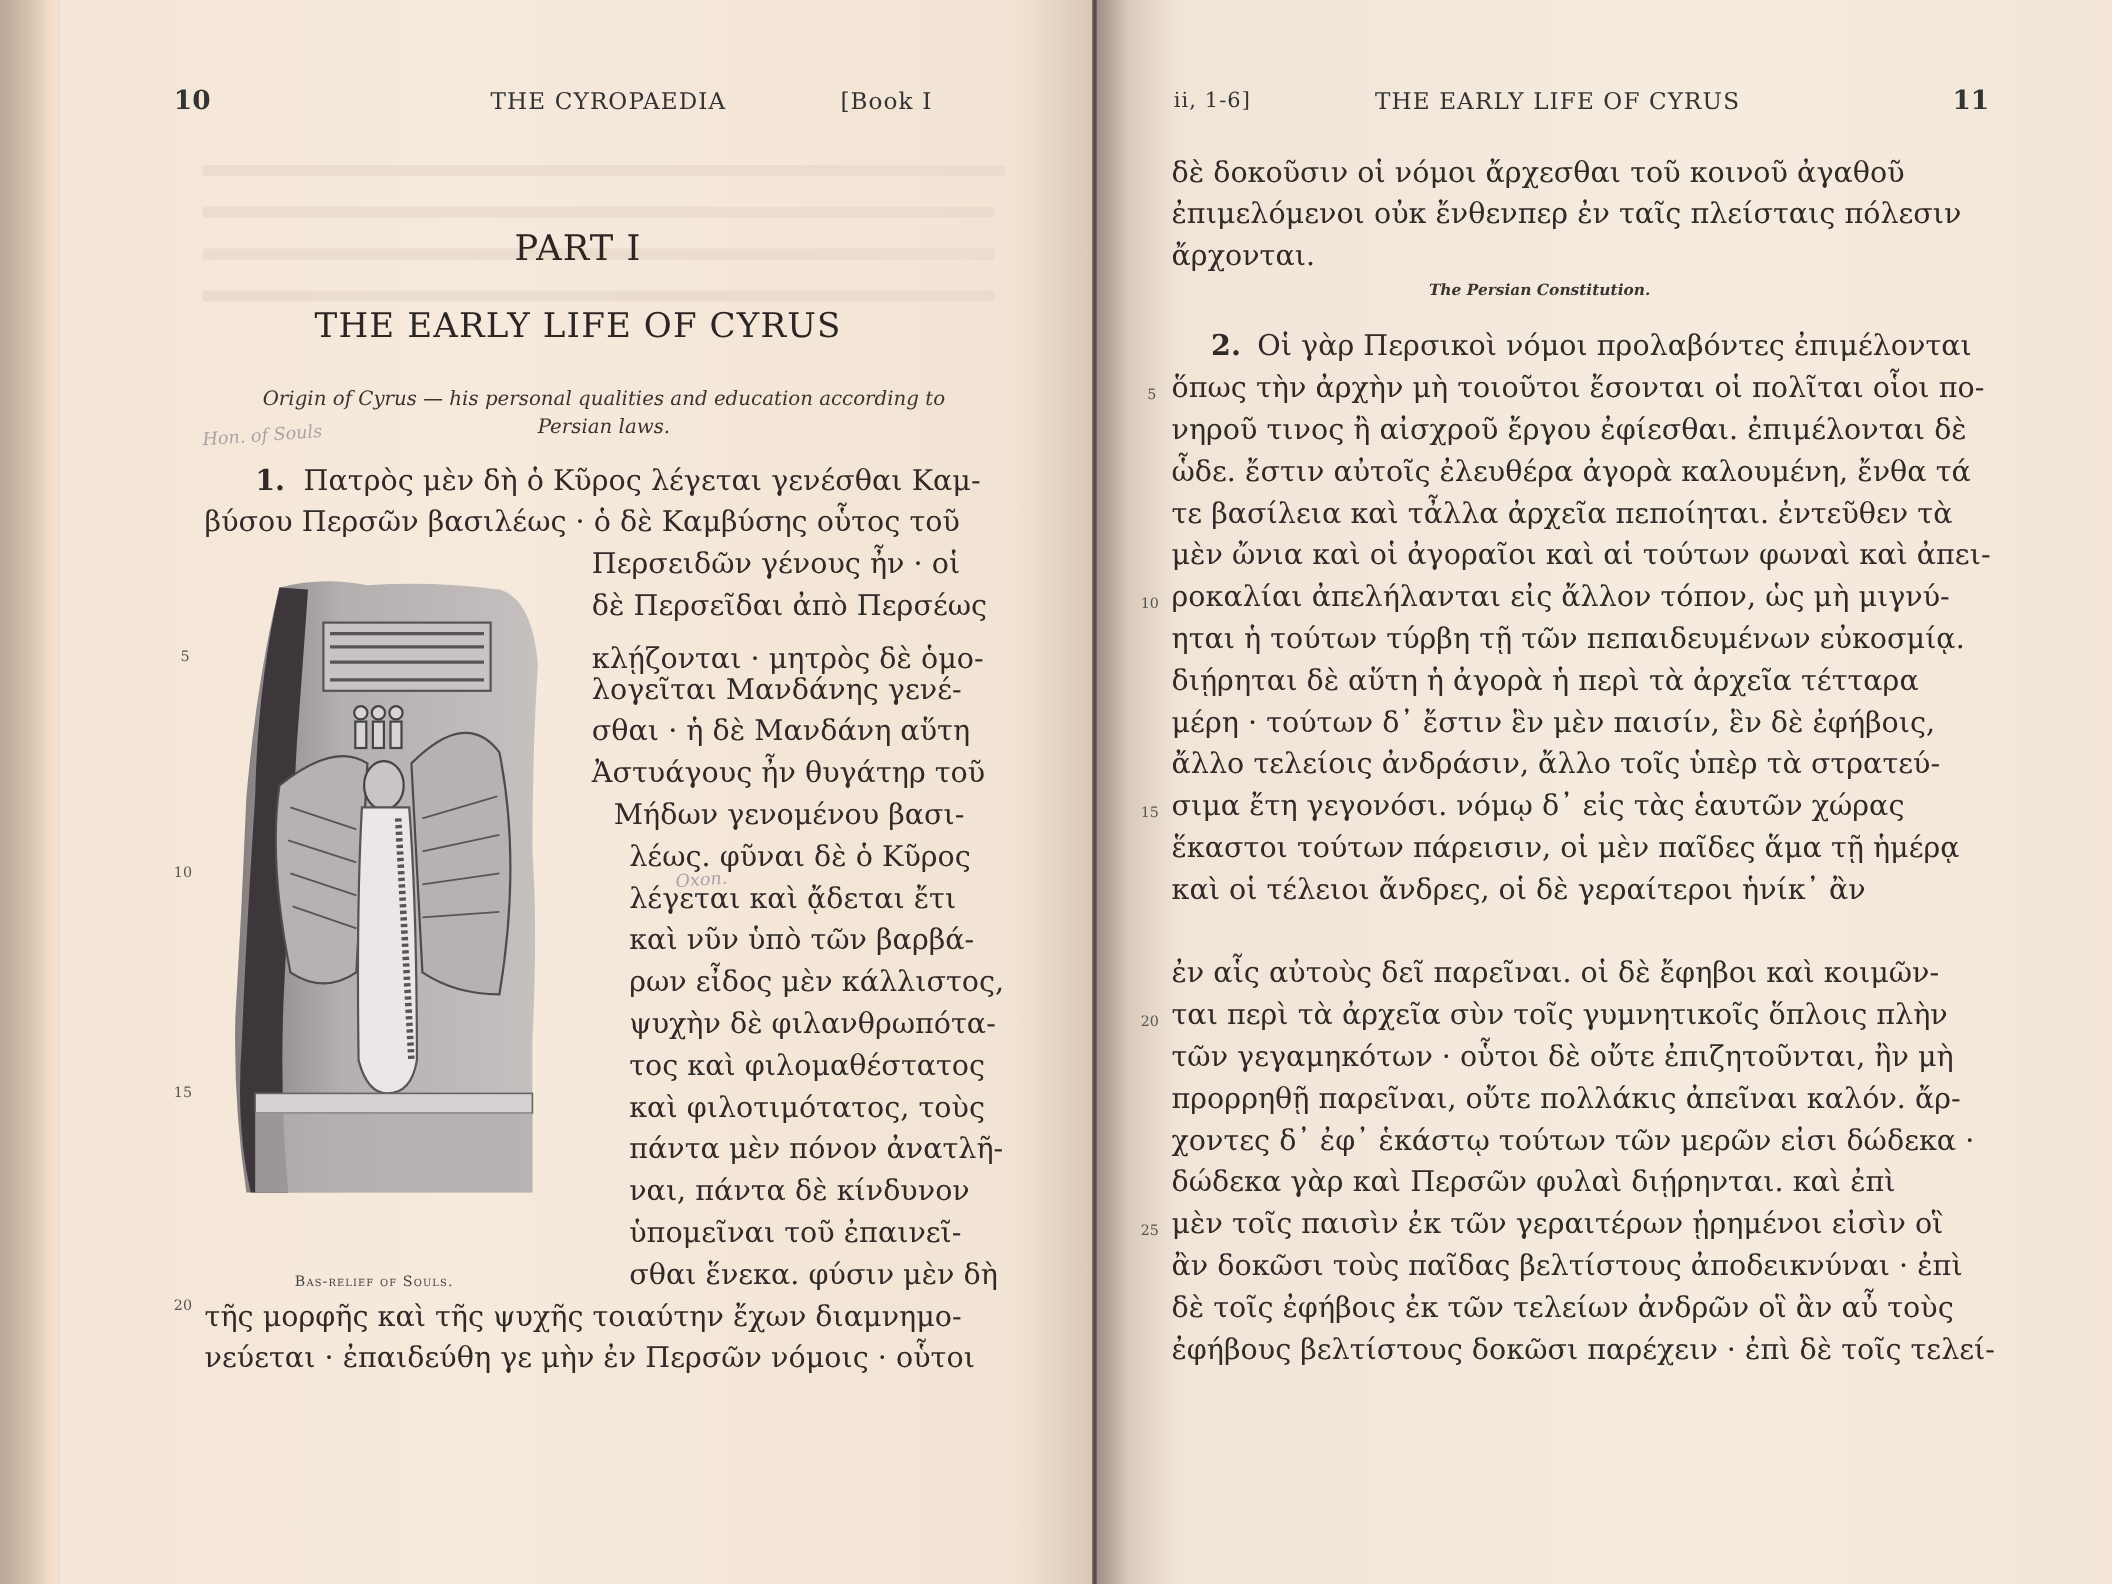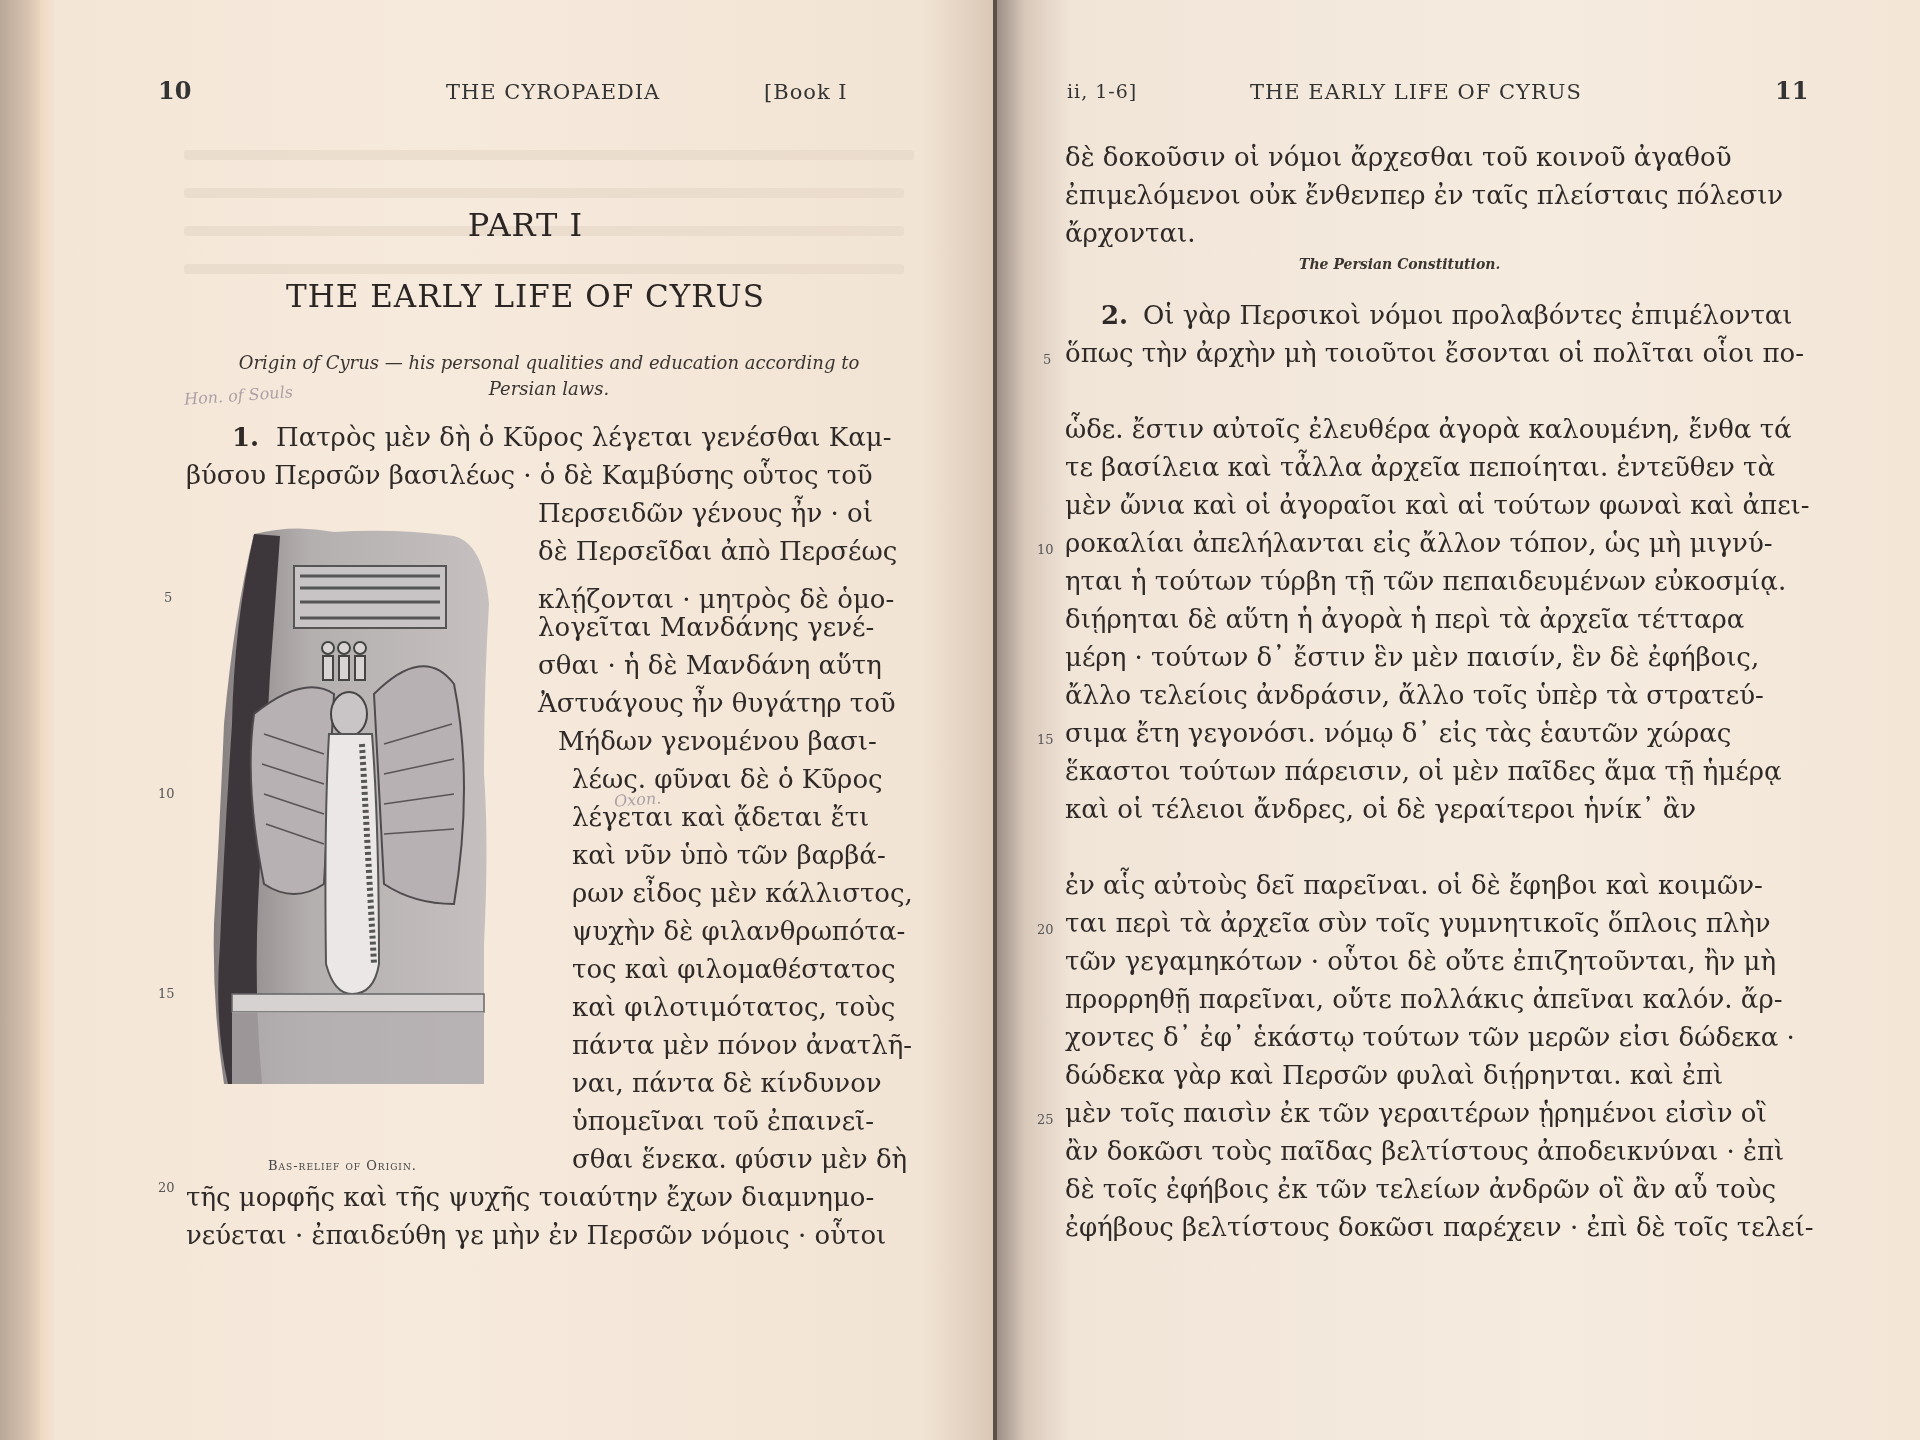--- a/index.html
+++ b/index.html
@@ -71,21 +71,21 @@
   <span class="gr" style="left:132px;top:1182px">τῆς μορφῆς καὶ τῆς ψυχῆς τοιαύτην ἔχων διαμνημο-</span>
   <span class="gr" style="left:132px;top:1220px">νεύεται · ἐπαιδεύθη γε μὴν ἐν Περσῶν νόμοις · οὗτοι</span>
 
   <span class="lnum" style="left:110px;top:590px">5</span>
   <span class="lnum" style="left:104px;top:786px">10</span>
   <span class="lnum" style="left:104px;top:986px">15</span>
   <span class="lnum" style="left:104px;top:1180px">20</span>
 
   <span class="marg" style="left:560px;top:790px">Oxon.</span>
 
-  <span class="caption" style="left:214px;top:1158px">Bas-relief of Origin.</span>
+  <span class="caption" style="left:214px;top:1158px">Bas-relief of Souls.</span>
 </div>
 
 <svg class="illus" viewBox="0 0 330 610">
   <defs>
     <linearGradient id="stone" x1="0" x2="1">
       <stop offset="0" stop-color="#6f6a6e"></stop>
       <stop offset="0.35" stop-color="#a9a5a8"></stop>
       <stop offset="1" stop-color="#bdb9ba"></stop>
     </linearGradient>
   </defs>
@@ -134,20 +134,21 @@
 
   <span class="gr" style="left:68px;top:142px">δὲ δοκοῦσιν οἱ νόμοι ἄρχεσθαι τοῦ κοινοῦ ἀγαθοῦ</span>
   <span class="gr" style="left:68px;top:180px">ἐπιμελόμενοι οὐκ ἔνθενπερ ἐν ταῖς πλείσταις πόλεσιν</span>
   <span class="gr" style="left:68px;top:218px">ἄρχονται.</span>
 
   <span style="position:absolute;left:302px;top:256px;font-style:italic;font-weight:bold;font-size:14px;color:#3b3532">The Persian Constitution.</span>
 
   <span class="gr" style="left:104px;top:300px;font-weight:bold">2.</span>
   <span class="gr" style="left:146px;top:300px">Οἱ γὰρ Περσικοὶ νόμοι προλαβόντες ἐπιμέλονται</span>
   <span class="gr" style="left:68px;top:338px">ὅπως τὴν ἀρχὴν μὴ τοιοῦτοι ἔσονται οἱ πολῖται οἷοι πο-</span>
+  <span class="gr" style="left:68px;top:376px">νηροῦ τινος ἢ αἰσχροῦ ἔργου ἐφίεσθαι. ἐπιμέλονται δὲ</span>
   <span class="gr" style="left:68px;top:414px">ὧδε. ἔστιν αὐτοῖς ἐλευθέρα ἀγορὰ καλουμένη, ἔνθα τά</span>
   <span class="gr" style="left:68px;top:452px">τε βασίλεια καὶ τἆλλα ἀρχεῖα πεποίηται. ἐντεῦθεν τὰ</span>
   <span class="gr" style="left:68px;top:490px">μὲν ὤνια καὶ οἱ ἀγοραῖοι καὶ αἱ τούτων φωναὶ καὶ ἀπει-</span>
   <span class="gr" style="left:68px;top:528px">ροκαλίαι ἀπελήλανται εἰς ἄλλον τόπον, ὡς μὴ μιγνύ-</span>
   <span class="gr" style="left:68px;top:566px">ηται ἡ τούτων τύρβη τῇ τῶν πεπαιδευμένων εὐκοσμίᾳ.</span>
   <span class="gr" style="left:68px;top:604px">διῄρηται δὲ αὕτη ἡ ἀγορὰ ἡ περὶ τὰ ἀρχεῖα τέτταρα</span>
   <span class="gr" style="left:68px;top:642px">μέρη · τούτων δ᾽ ἔστιν ἓν μὲν παισίν, ἓν δὲ ἐφήβοις,</span>
   <span class="gr" style="left:68px;top:680px">ἄλλο τελείοις ἀνδράσιν, ἄλλο τοῖς ὑπὲρ τὰ στρατεύ-</span>
   <span class="gr" style="left:68px;top:718px">σιμα ἔτη γεγονόσι. νόμῳ δ᾽ εἰς τὰς ἑαυτῶν χώρας</span>
   <span class="gr" style="left:68px;top:756px">ἕκαστοι τούτων πάρεισιν, οἱ μὲν παῖδες ἅμα τῇ ἡμέρᾳ</span>

